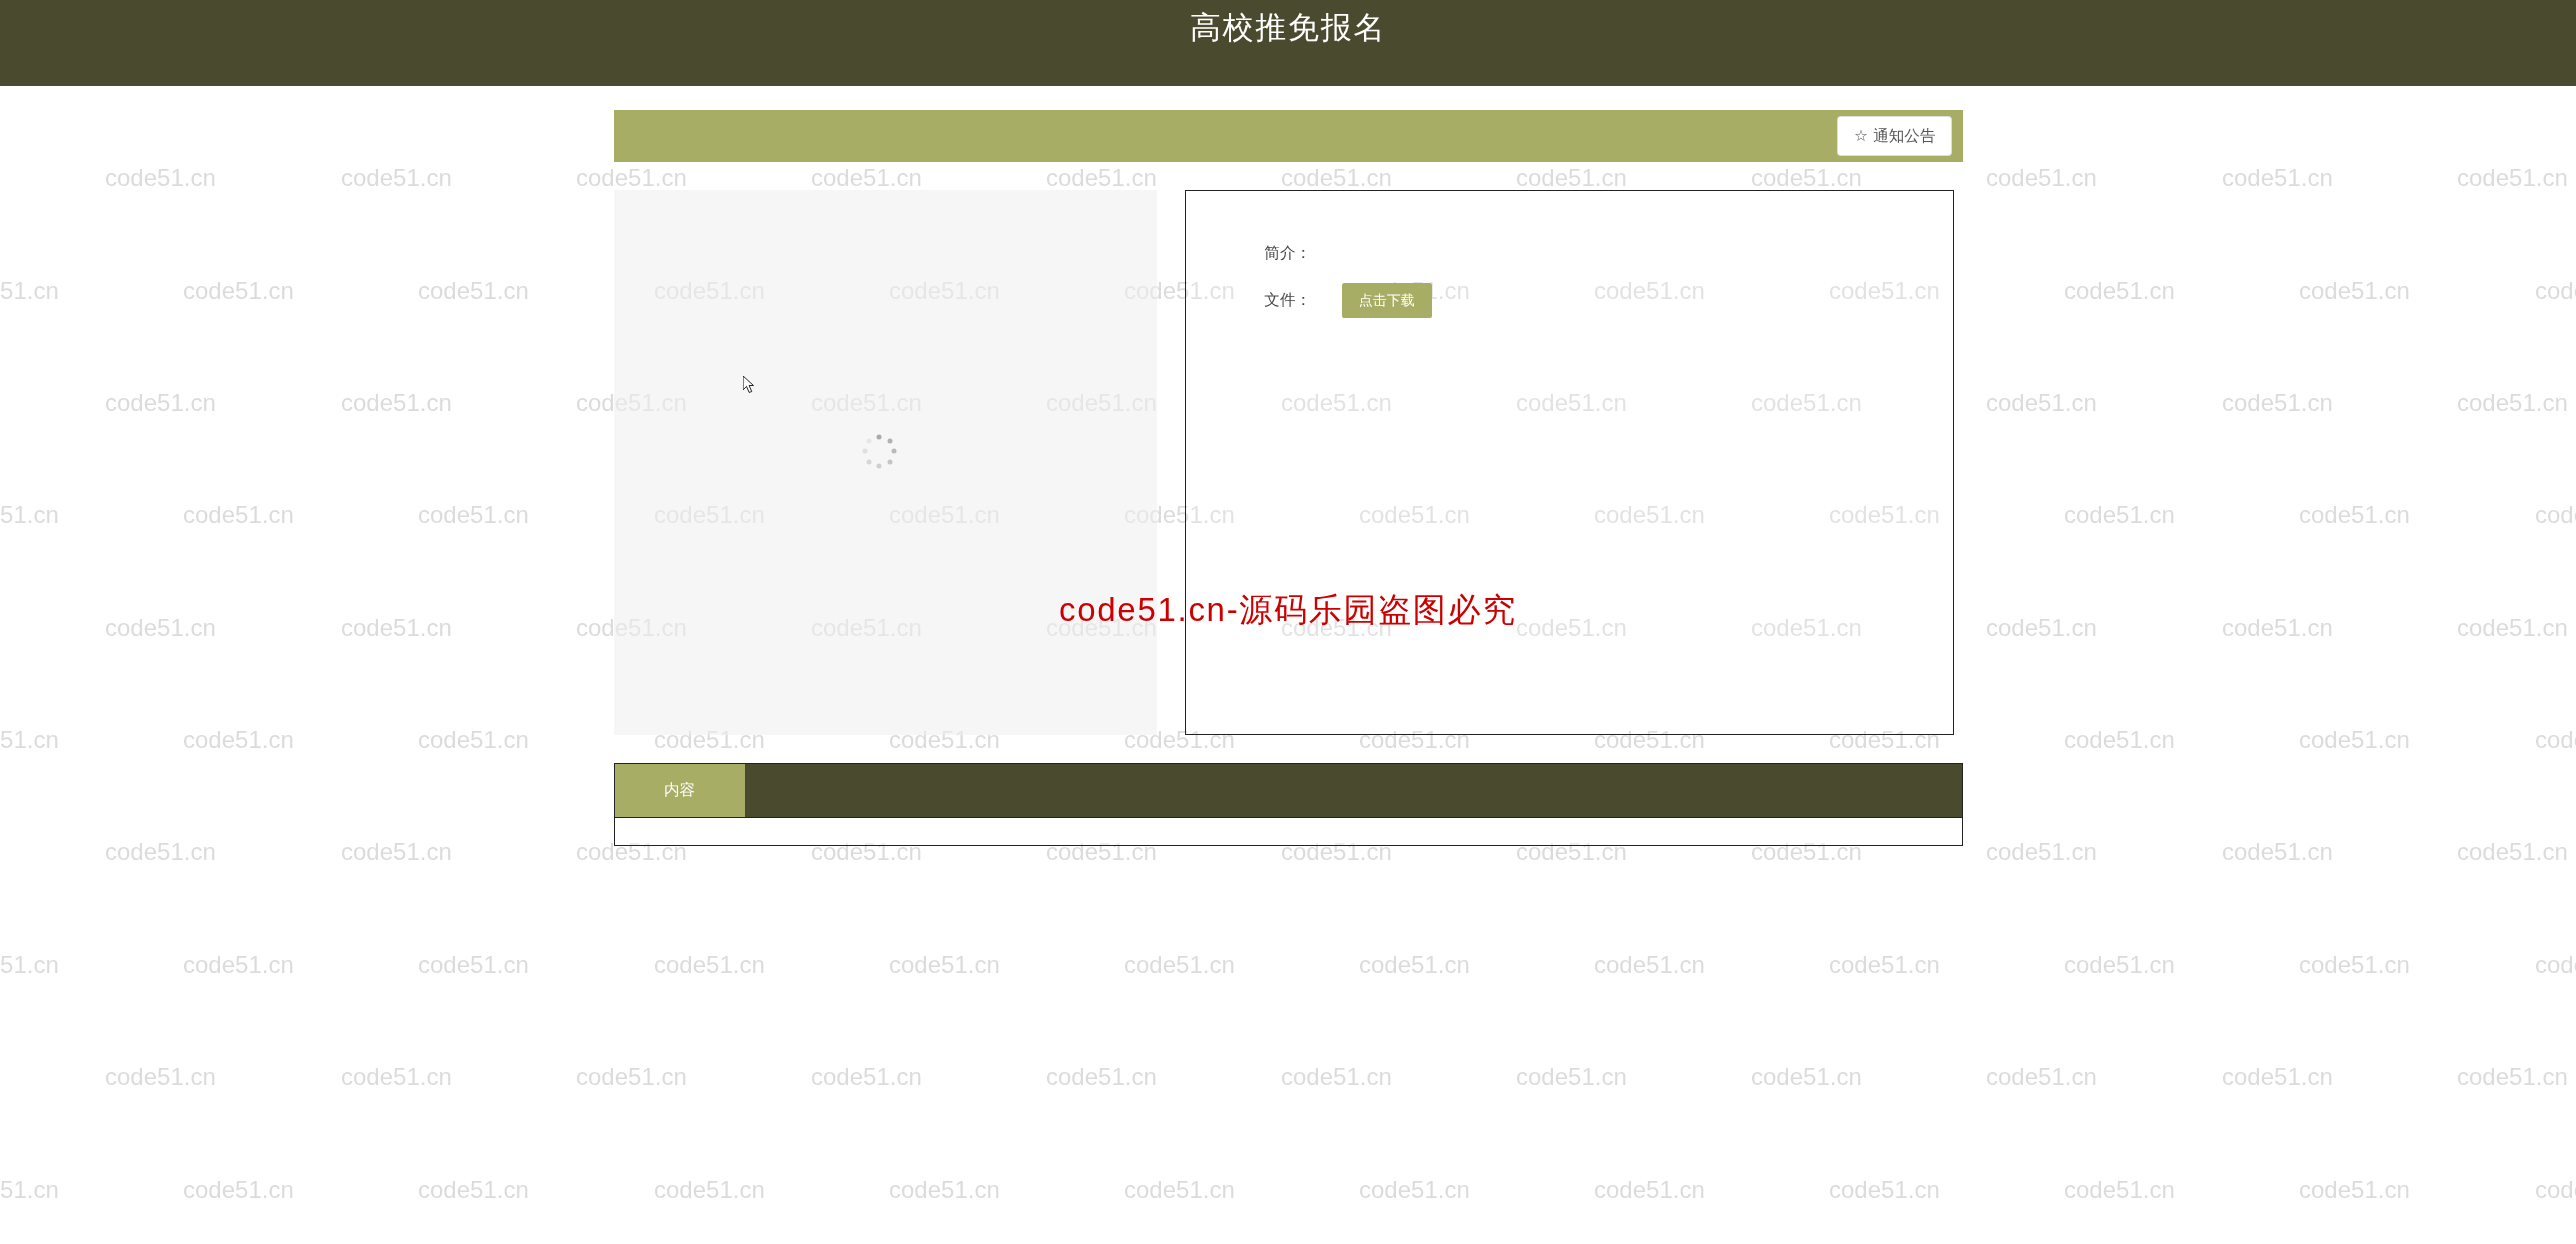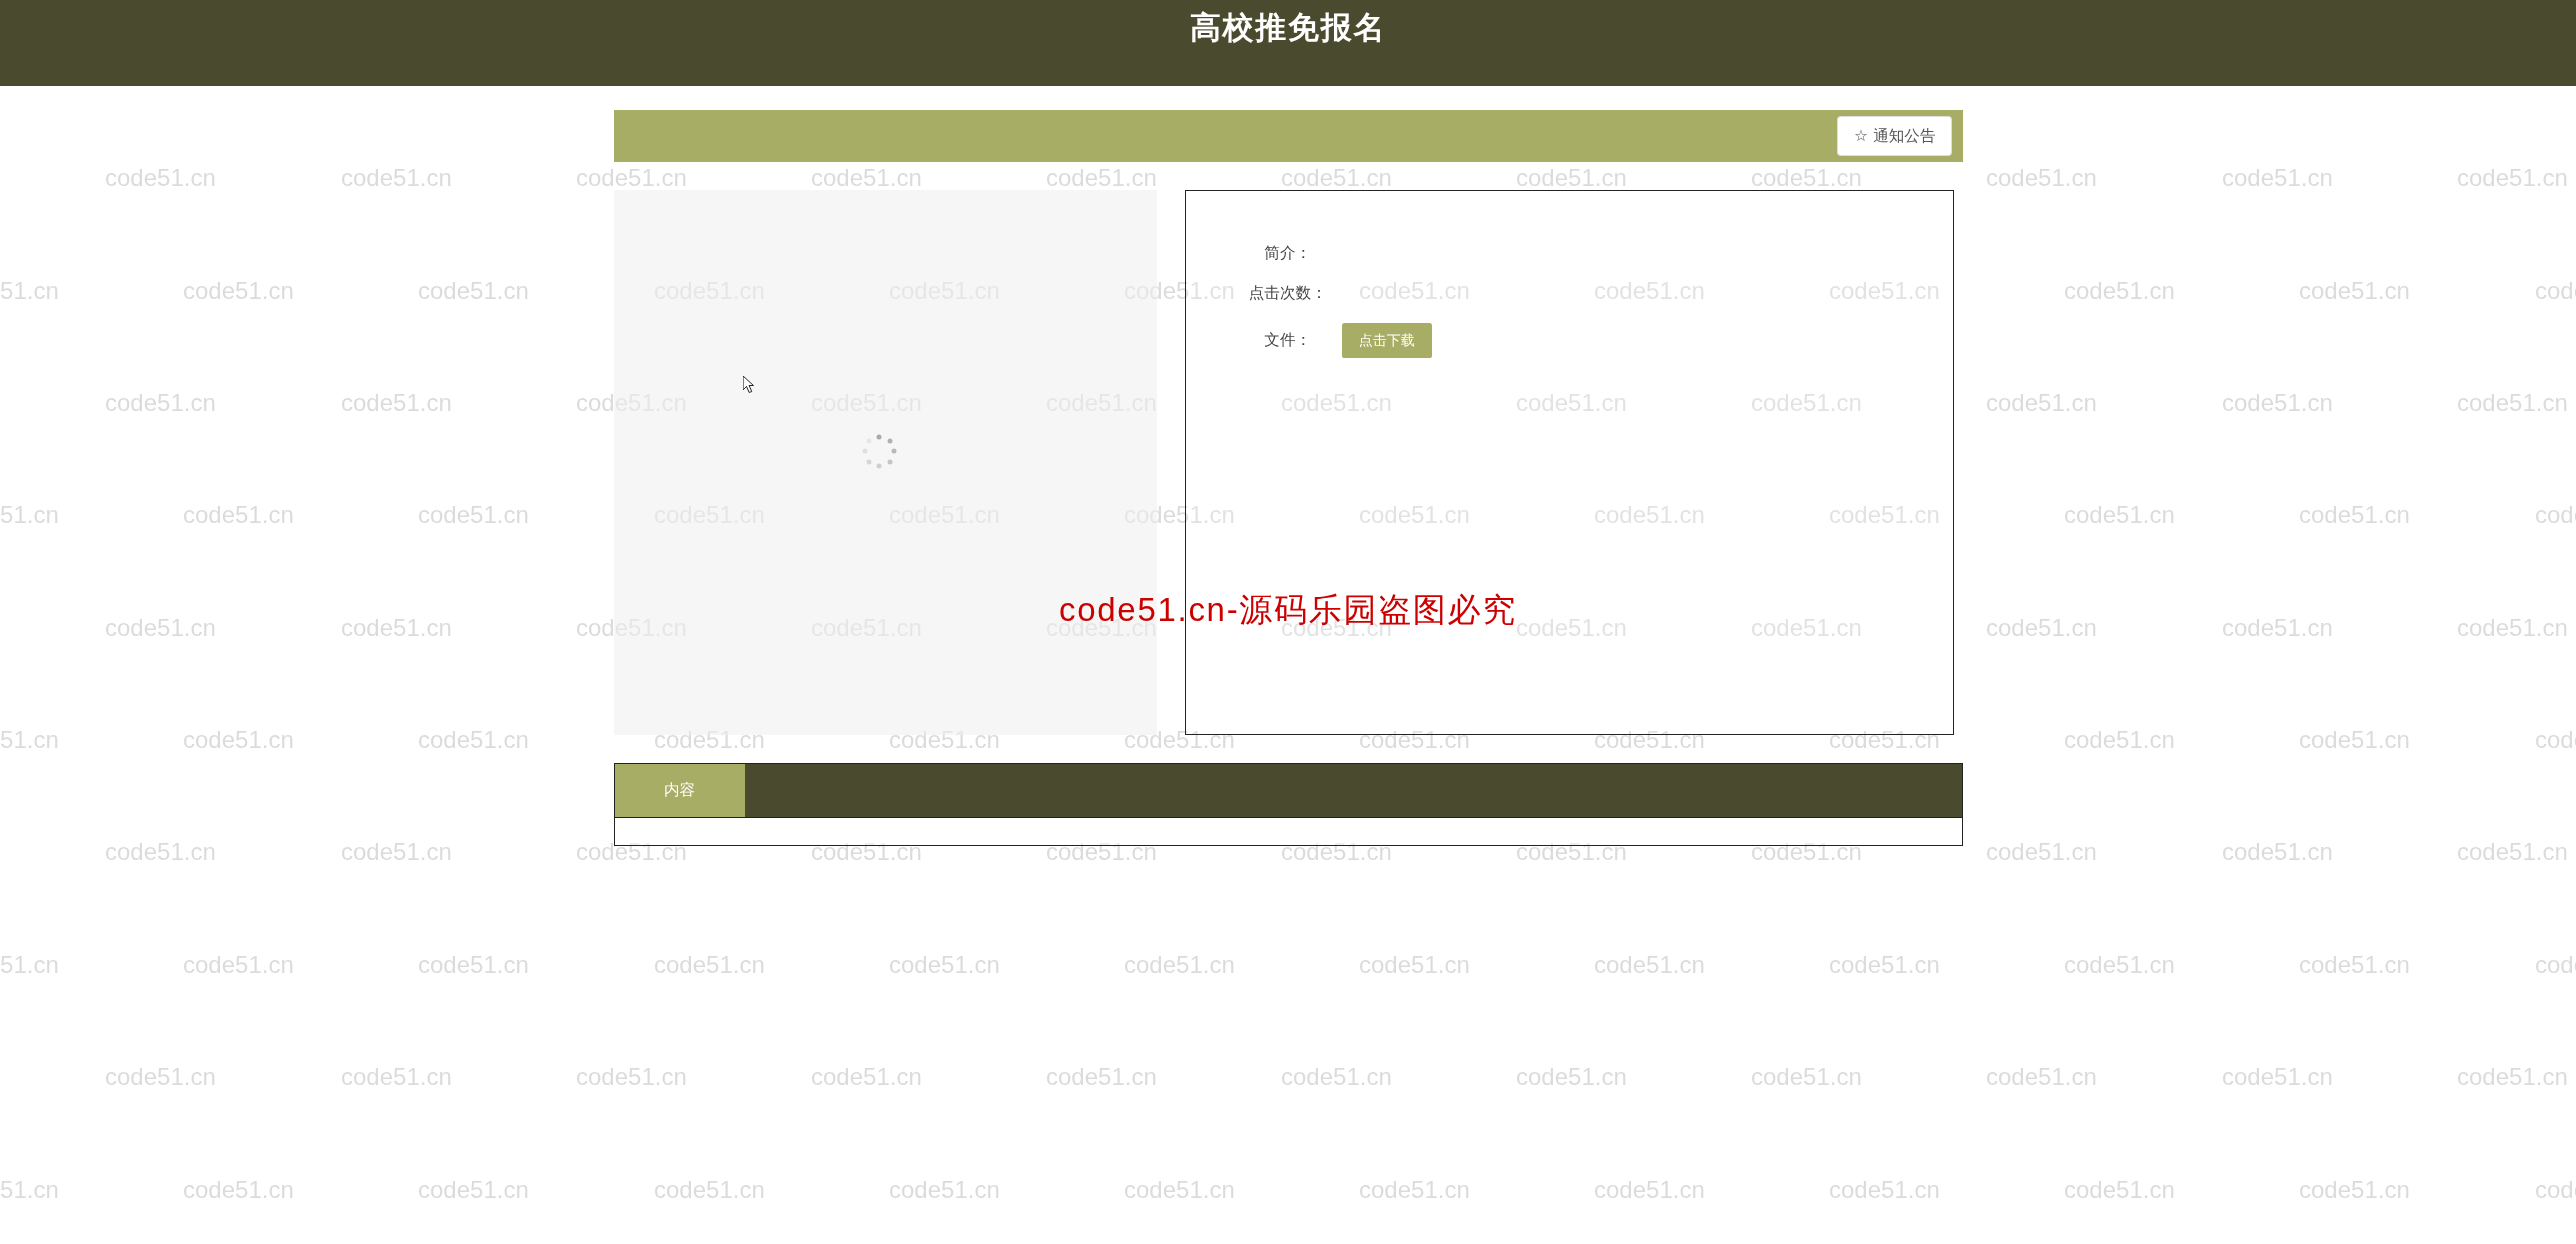--- a/index.html
+++ b/index.html
@@ -26,21 +26,21 @@
     .header {
       background: #4a4a2e;
       height: 86px;
       position: relative;
       z-index: 2;
     }
     .site-title {
       text-align: center;
       color: #fff;
       font-size: 31px;
-      font-weight: 700;
+      font-weight: 400;
       padding-top: 7px;
       letter-spacing: 1.7px;
     }
     .nav {
       display: flex;
       justify-content: center;
       margin-top: 7px;
     }
     .nav-item {
       padding: 12px 28px;
@@ -350,23 +350,20 @@
         <span></span>
         <span></span>
         <span></span>
     </div>
   </div>
   <div class="right-pane">
     <div class="field-row">
       <div class="field-label">简介：</div>
     </div>
     <div class="field-row">
-      <div class="field-label">点击次数：</div>
-    </div>
-    <div class="field-row">
       <div class="field-label">文件：</div>
       <button class="download-btn">点击下载</button>
     </div>
   </div>
 </div>
 
 <div class="tab-bar">
   <div class="tab-item">内容</div>
 </div>
 <div class="content-area"></div>

